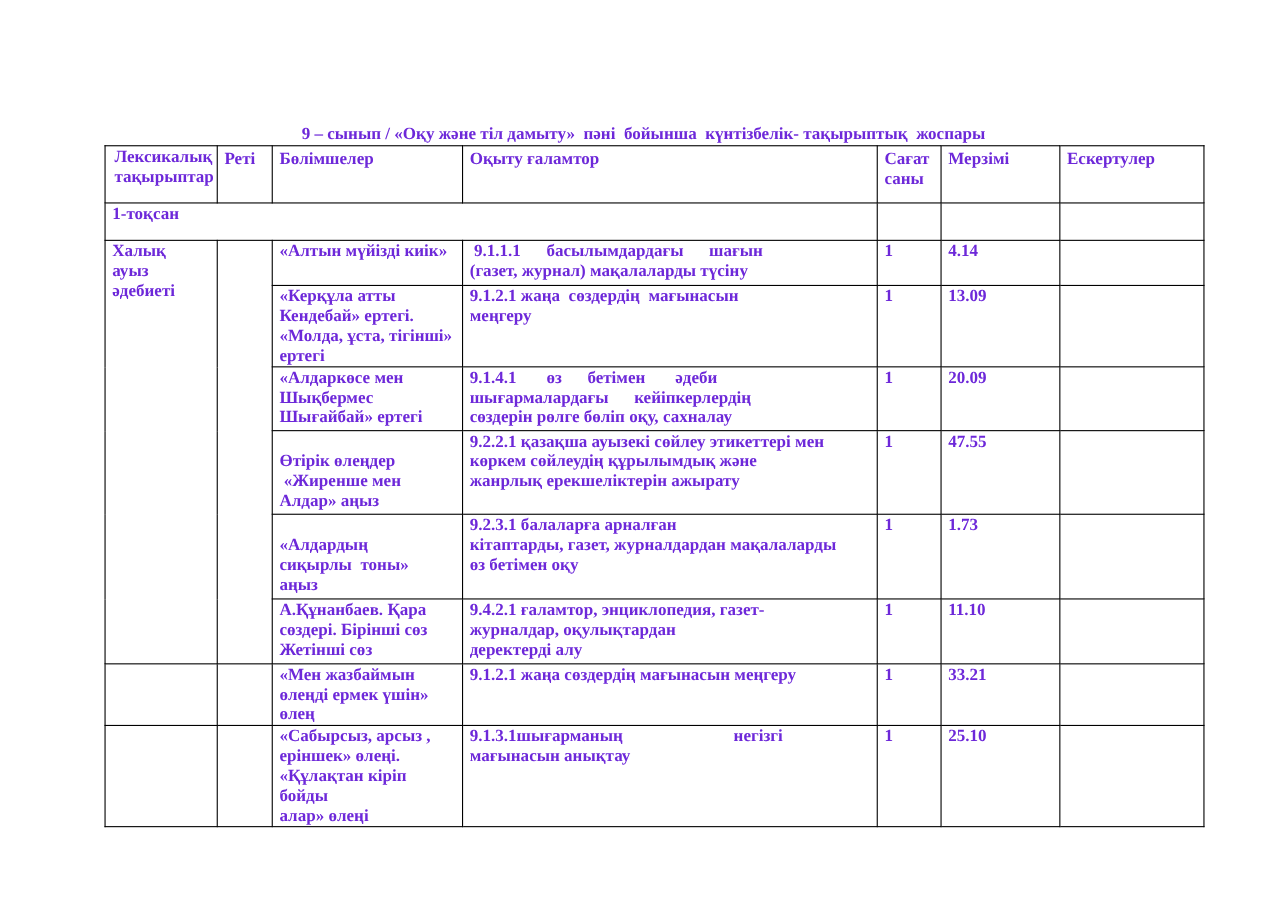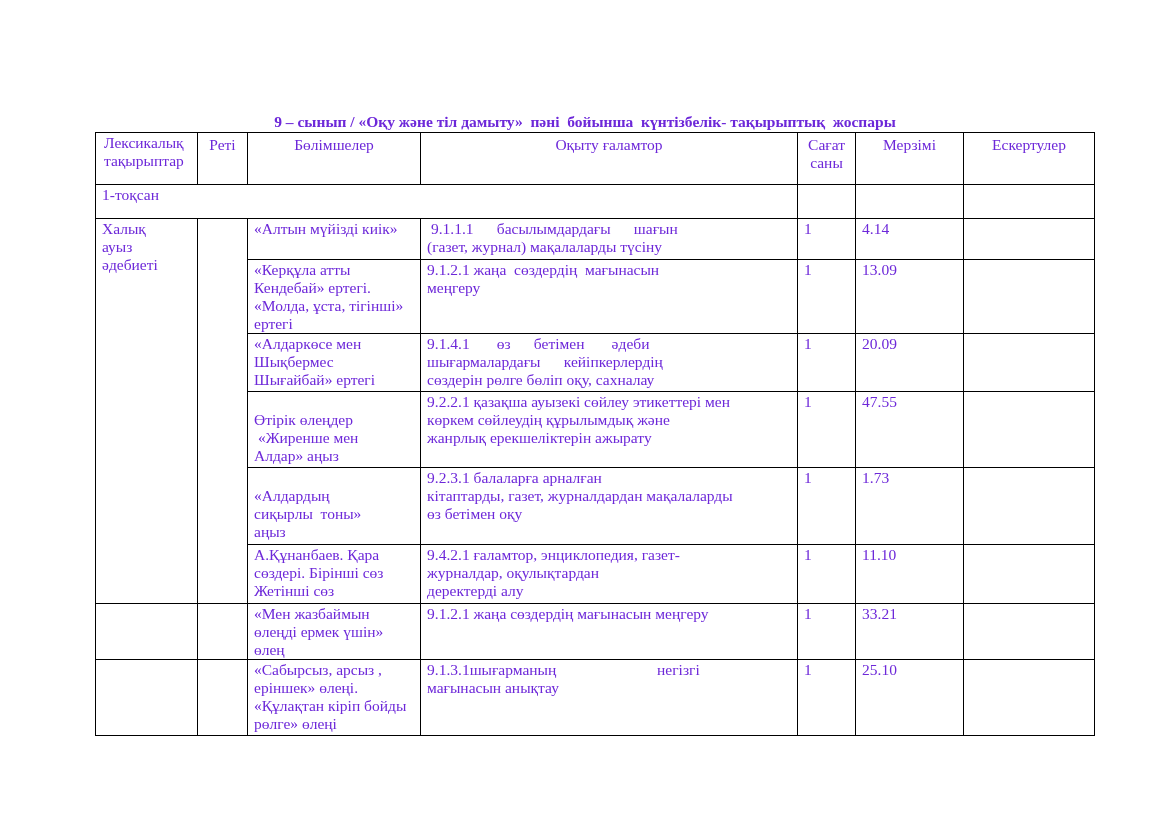--- a/index.html
+++ b/index.html
@@ -29,26 +29,26 @@
     top: 132px;
     width: 999px;
     border-collapse: collapse;
     table-layout: fixed;
   }
   .plan th, .plan td {
     border: 1px solid #000000;
     vertical-align: top;
     font-size: 15.5px;
     line-height: 18px;
-    font-weight: normal;
+    font-weight: bold;
     text-align: left;
     padding: 1px 6px 0 6px;
     overflow: hidden;
   }
-  .plan th { text-align: center; padding-top: 3px; }
+  .plan th { padding-top: 3px; }
   .plan th.left { text-align: left; padding-left: 8px; }
   .pre { white-space: pre-wrap; }
   .q-label { text-align: center; font-weight: bold; padding-top: 3px; }
   .lex { padding-left: 8px; }
   .sub { padding-left: 5px; }
   .obj { padding-left: 8px; }
   .hours { text-align: center; padding: 1px 2px 0 2px; }
   .date { padding-left: 7px; }
 </style>
 </head>
@@ -177,21 +177,21 @@
       <td class="date">33.21</td>
       <td></td>
     </tr>
 
     <tr style="height:76px">
       <td></td>
       <td></td>
       <td class="sub pre">«Сабырсыз, арсыз ,
 еріншек» өлеңі.
 «Құлақтан кіріп бойды
-рөлге» өлеңі</td>
+алар» өлеңі</td>
       <td class="obj pre">9.1.3.1шығарманың                          негізгі
 мағынасын анықтау</td>
       <td class="hours">1</td>
       <td class="date">25.10</td>
       <td></td>
     </tr>
 
   </tbody>
     </table>
 </div>

